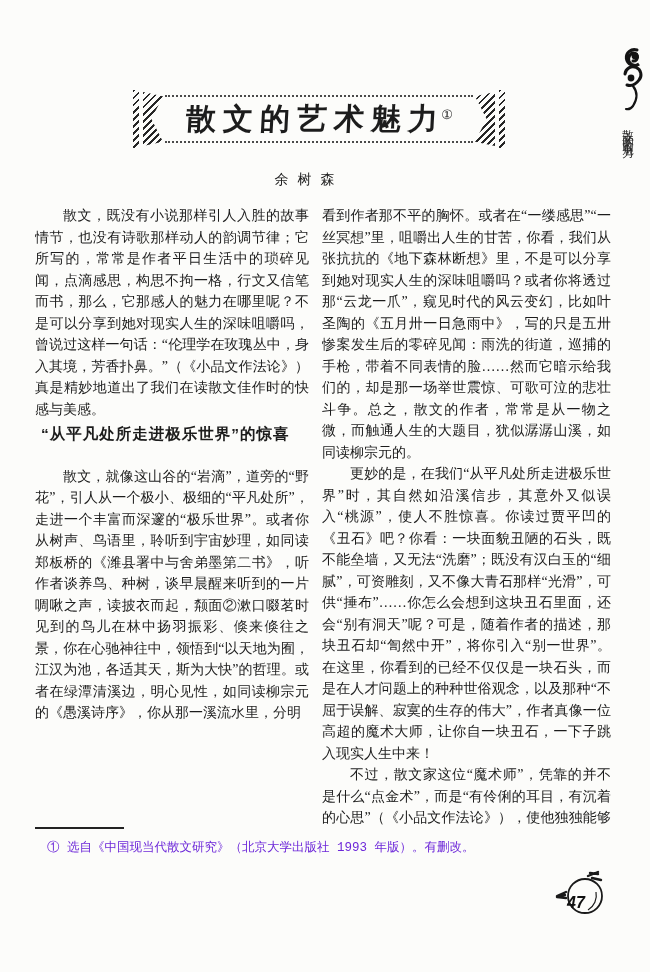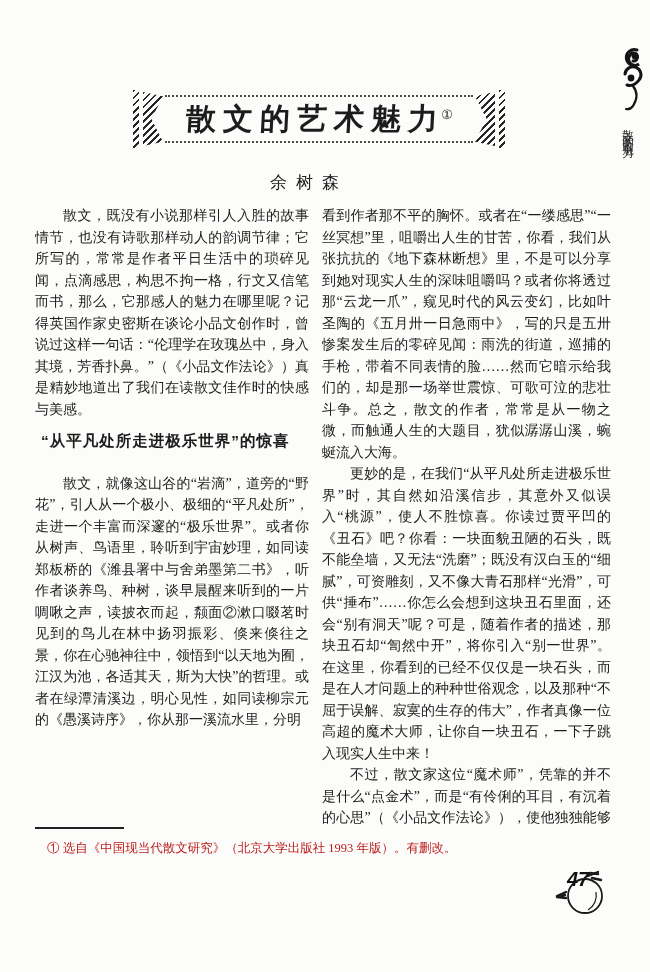--- a/index.html
+++ b/index.html
@@ -31,61 +31,61 @@
   .page-title{
     margin:0;font-size:30px;font-weight:bold;letter-spacing:7px;
     font-family:"DejaVu Serif","Liberation Serif",serif;
     transform:skewX(-3deg);white-space:nowrap;
   }
   .page-title sup{font-size:13px;letter-spacing:0;font-weight:normal;vertical-align:10px;margin-left:-4px;}
 
   
   .author{
     position:absolute;left:229px;top:171px;width:160px;
-    text-align:center;font-size:17px;letter-spacing:9px;color:#222;
+    text-align:center;font-size:14px;letter-spacing:9px;color:#222;
   }
 
   
   .col{
     position:absolute;top:205px;height:622px;overflow:hidden;
     font-size:14px;line-height:21.5px;text-align:justify;
   }
   .col-left{left:35px;width:274px;}
   .col-right{left:322px;width:289px;}
   .col p{margin:0;}
   .col p.indent{text-indent:2em;}
   .section-heading{
-    margin:10px 0 21px 6px;
+    margin:3px 0 21px 6px;
     font-size:15.5px;font-weight:bold;
     font-family:"Liberation Sans","DejaVu Sans",sans-serif;
     letter-spacing:1px;
   }
 
   
   .foot-rule{position:absolute;left:35px;top:827px;width:89px;border-top:2px solid #222;}
   .footnotes{
     position:absolute;left:47px;top:839px;width:560px;
-    font-size:12.5px;line-height:18px;color:#b91c1c;
-    display:flex;gap:30px;white-space:nowrap;
+    font-size:12.5px;line-height:18px;color:#6d28d9;
+    display:flex;gap:30px;white-space:nowrap;font-family:Liberation Mono, monospace;
   }
 
   
   .corner-flourish{position:absolute;left:615px;top:44px;width:32px;height:68px;}
   .margin-title{
     position:absolute;left:620px;top:120px;height:130px;
     writing-mode:vertical-rl;text-orientation:upright;
     font-size:11.5px;letter-spacing:3px;color:#2a2a2a;
     font-family:"Liberation Sans","DejaVu Sans",sans-serif;
   }
 
   
   .pagenum{position:absolute;left:552px;top:864px;width:62px;height:62px;}
   .pagenum .num{
-    position:absolute;left:15px;top:4px;
-    font-size:20px;font-weight:bold;font-style:italic;
+    position:absolute;left:15px;top:30px;
+    font-size:16px;font-weight:bold;font-style:italic;
     font-family:"Liberation Sans","DejaVu Sans",sans-serif;color:#111;
   }
 </style>
 </head>
 <body>
 
 <div class="page">
 
   <div class="corner-flourish">
     <svg width="32" height="68" viewBox="0 0 32 68" xmlns="http://www.w3.org/2000/svg">
@@ -105,27 +105,27 @@
     <div class="banner-inner">
       <h1 class="page-title"><span>散文的艺术魅力</span><sup>①</sup></h1>
     </div>
     <div class="ribbon right hatch"></div>
     <div class="bar right hatch"></div>
   </div>
 
   <div class="author">余树森</div>
 
   <div class="col col-left">
-    <p class="indent">散文，既没有小说那样引人入胜的故事情节，也没有诗歌那样动人的韵调节律；它所写的，常常是作者平日生活中的琐碎见闻，点滴感思，构思不拘一格，行文又信笔而书，那么，它那感人的魅力在哪里呢？记得英国作家史密斯在谈论小品文创作时，曾说过这样一句话：“伦理学在玫瑰丛中，身入其境，芳香扑鼻。”（《小品文作法论》）真是精妙地道出了我们在读散文佳作时的快感与美感。</p>
+    <p class="indent">散文，既没有小说那样引人入胜的故事情节，也没有诗歌那样动人的韵调节律；它所写的，常常是作者平日生活中的琐碎见闻，点滴感思，构思不拘一格，行文又信笔而书，那么，它那感人的魅力在哪里呢？不是可以分享到她对现实人生的深味咀嚼吗，曾说过这样一句话：“伦理学在玫瑰丛中，身入其境，芳香扑鼻。”（《小品文作法论》）真是精妙地道出了我们在读散文佳作时的快感与美感。</p>
     <h2 class="section-heading">“从平凡处所走进极乐世界”的惊喜</h2>
     <p class="indent">散文，就像这山谷的“岩滴”，道旁的“野花”，引人从一个极小、极细的“平凡处所”，走进一个丰富而深邃的“极乐世界”。或者你从树声、鸟语里，聆听到宇宙妙理，如同读郑板桥的《潍县署中与舍弟墨第二书》，听作者谈养鸟、种树，谈早晨醒来听到的一片啁啾之声，读披衣而起，颒面②漱口啜茗时见到的鸟儿在林中扬羽振彩、倏来倏往之景，你在心驰神往中，领悟到“以天地为囿，江汉为池，各适其天，斯为大快”的哲理。或者在绿潭清溪边，明心见性，如同读柳宗元的《愚溪诗序》，你从那一溪流水里，分明</p>
   </div>
 
   <div class="col col-right">
-    <p>看到作者那不平的胸怀。或者在“一缕感思”“一丝冥想”里，咀嚼出人生的甘苦，你看，我们从张抗抗的《地下森林断想》里，不是可以分享到她对现实人生的深味咀嚼吗？或者你将透过那“云龙一爪”，窥见时代的风云变幻，比如叶圣陶的《五月卅一日急雨中》，写的只是五卅惨案发生后的零碎见闻：雨洗的街道，巡捕的手枪，带着不同表情的脸……然而它暗示给我们的，却是那一场举世震惊、可歌可泣的悲壮斗争。总之，散文的作者，常常是从一物之微，而触通人生的大题目，犹似潺潺山溪，蜿蜒流入大海。</p>
+    <p>看到作者那不平的胸怀。或者在“一缕感思”“一丝冥想”里，咀嚼出人生的甘苦，你看，我们从张抗抗的《地下森林断想》里，不是可以分享到她对现实人生的深味咀嚼吗？或者你将透过那“云龙一爪”，窥见时代的风云变幻，比如叶圣陶的《五月卅一日急雨中》，写的只是五卅惨案发生后的零碎见闻：雨洗的街道，巡捕的手枪，带着不同表情的脸……然而它暗示给我们的，却是那一场举世震惊、可歌可泣的悲壮斗争。总之，散文的作者，常常是从一物之微，而触通人生的大题目，犹似潺潺山溪，如同读柳宗元的。</p>
     <p class="indent">更妙的是，在我们“从平凡处所走进极乐世界”时，其自然如沿溪信步，其意外又似误入“桃源”，使人不胜惊喜。你读过贾平凹的《丑石》吧？你看：一块面貌丑陋的石头，既不能垒墙，又无法“洗磨”；既没有汉白玉的“细腻”，可资雕刻，又不像大青石那样“光滑”，可供“捶布”……你怎么会想到这块丑石里面，还会“别有洞天”呢？可是，随着作者的描述，那块丑石却“訇然中开”，将你引入“别一世界”。在这里，你看到的已经不仅仅是一块石头，而是在人才问题上的种种世俗观念，以及那种“不屈于误解、寂寞的生存的伟大”，作者真像一位高超的魔术大师，让你自一块丑石，一下子跳入现实人生中来！</p>
     <p class="indent">不过，散文家这位“魔术师”，凭靠的并不是什么“点金术”，而是“有伶俐的耳目，有沉着的心思”（《小品文作法论》），使他独独能够透过事物的表象，而洞察其中的真谛和生命，并从仪态错综中发现事物间复杂、隐曲而又独特的联系点，</p>
   </div>
 
   <div class="foot-rule"></div>
   <div class="footnotes">
     <span>① 选自《中国现当代散文研究》（北京大学出版社 1993 年版）。有删改。</span>
   </div>
 
   <div class="pagenum">

